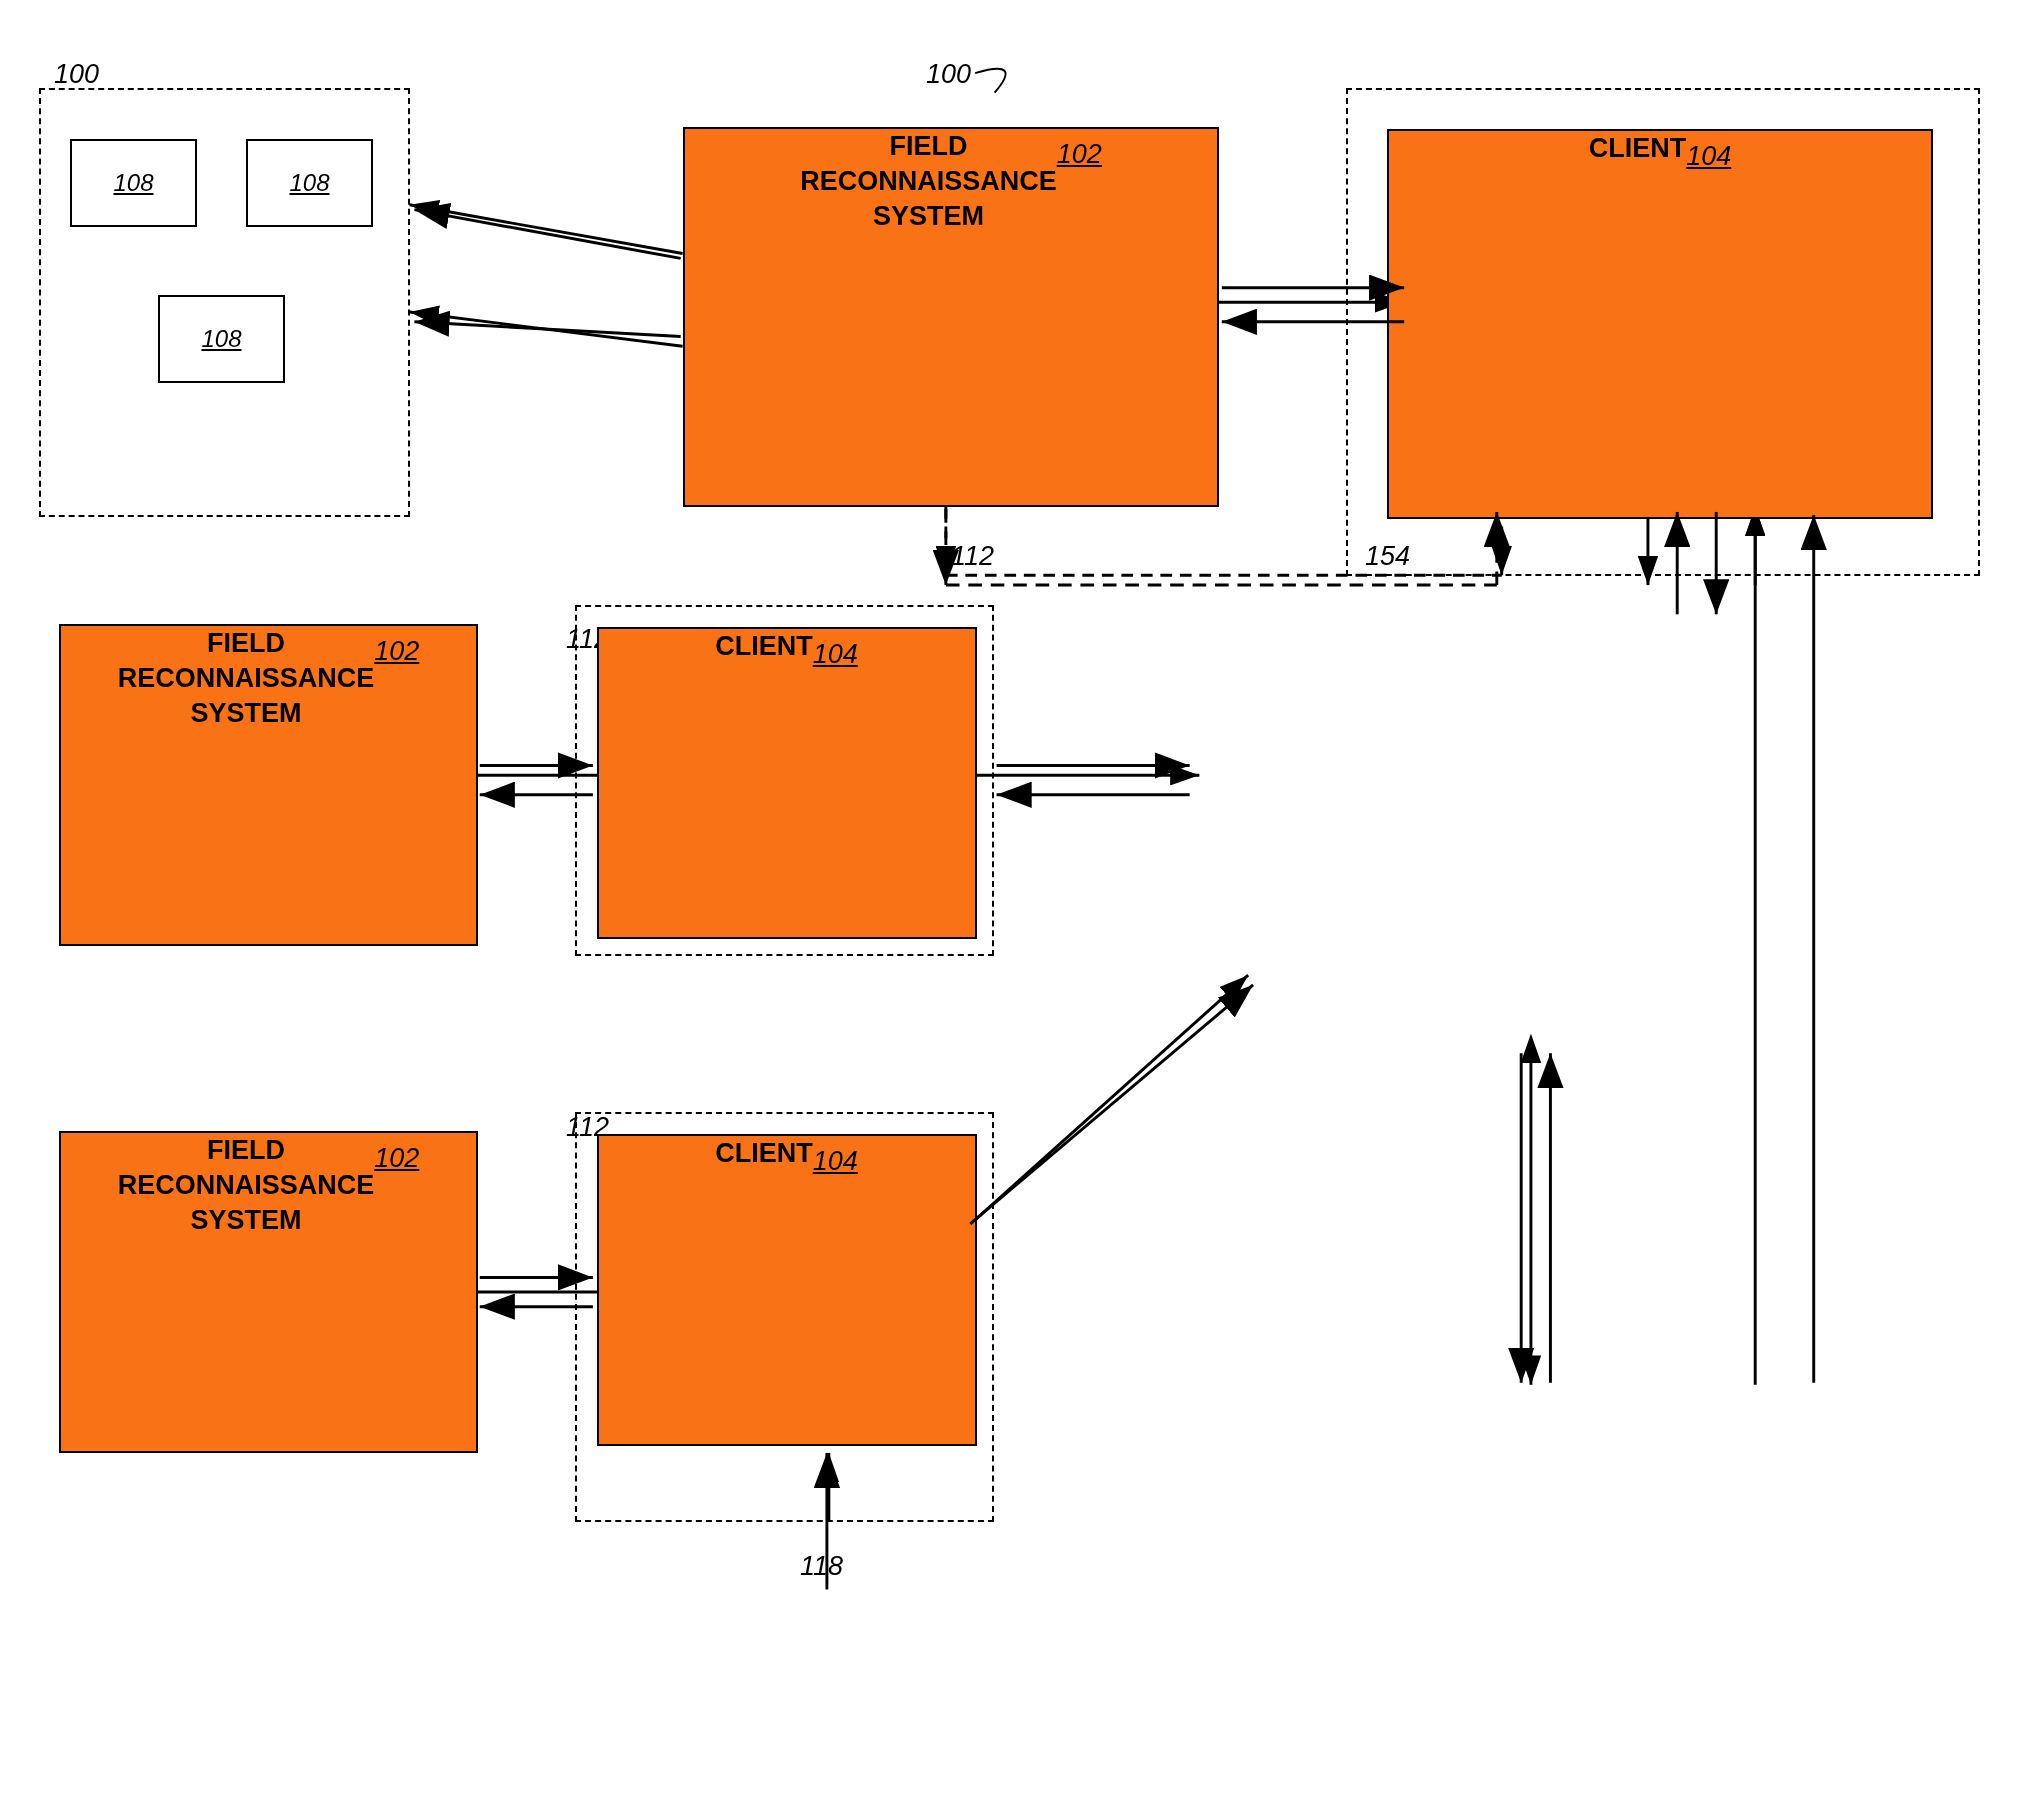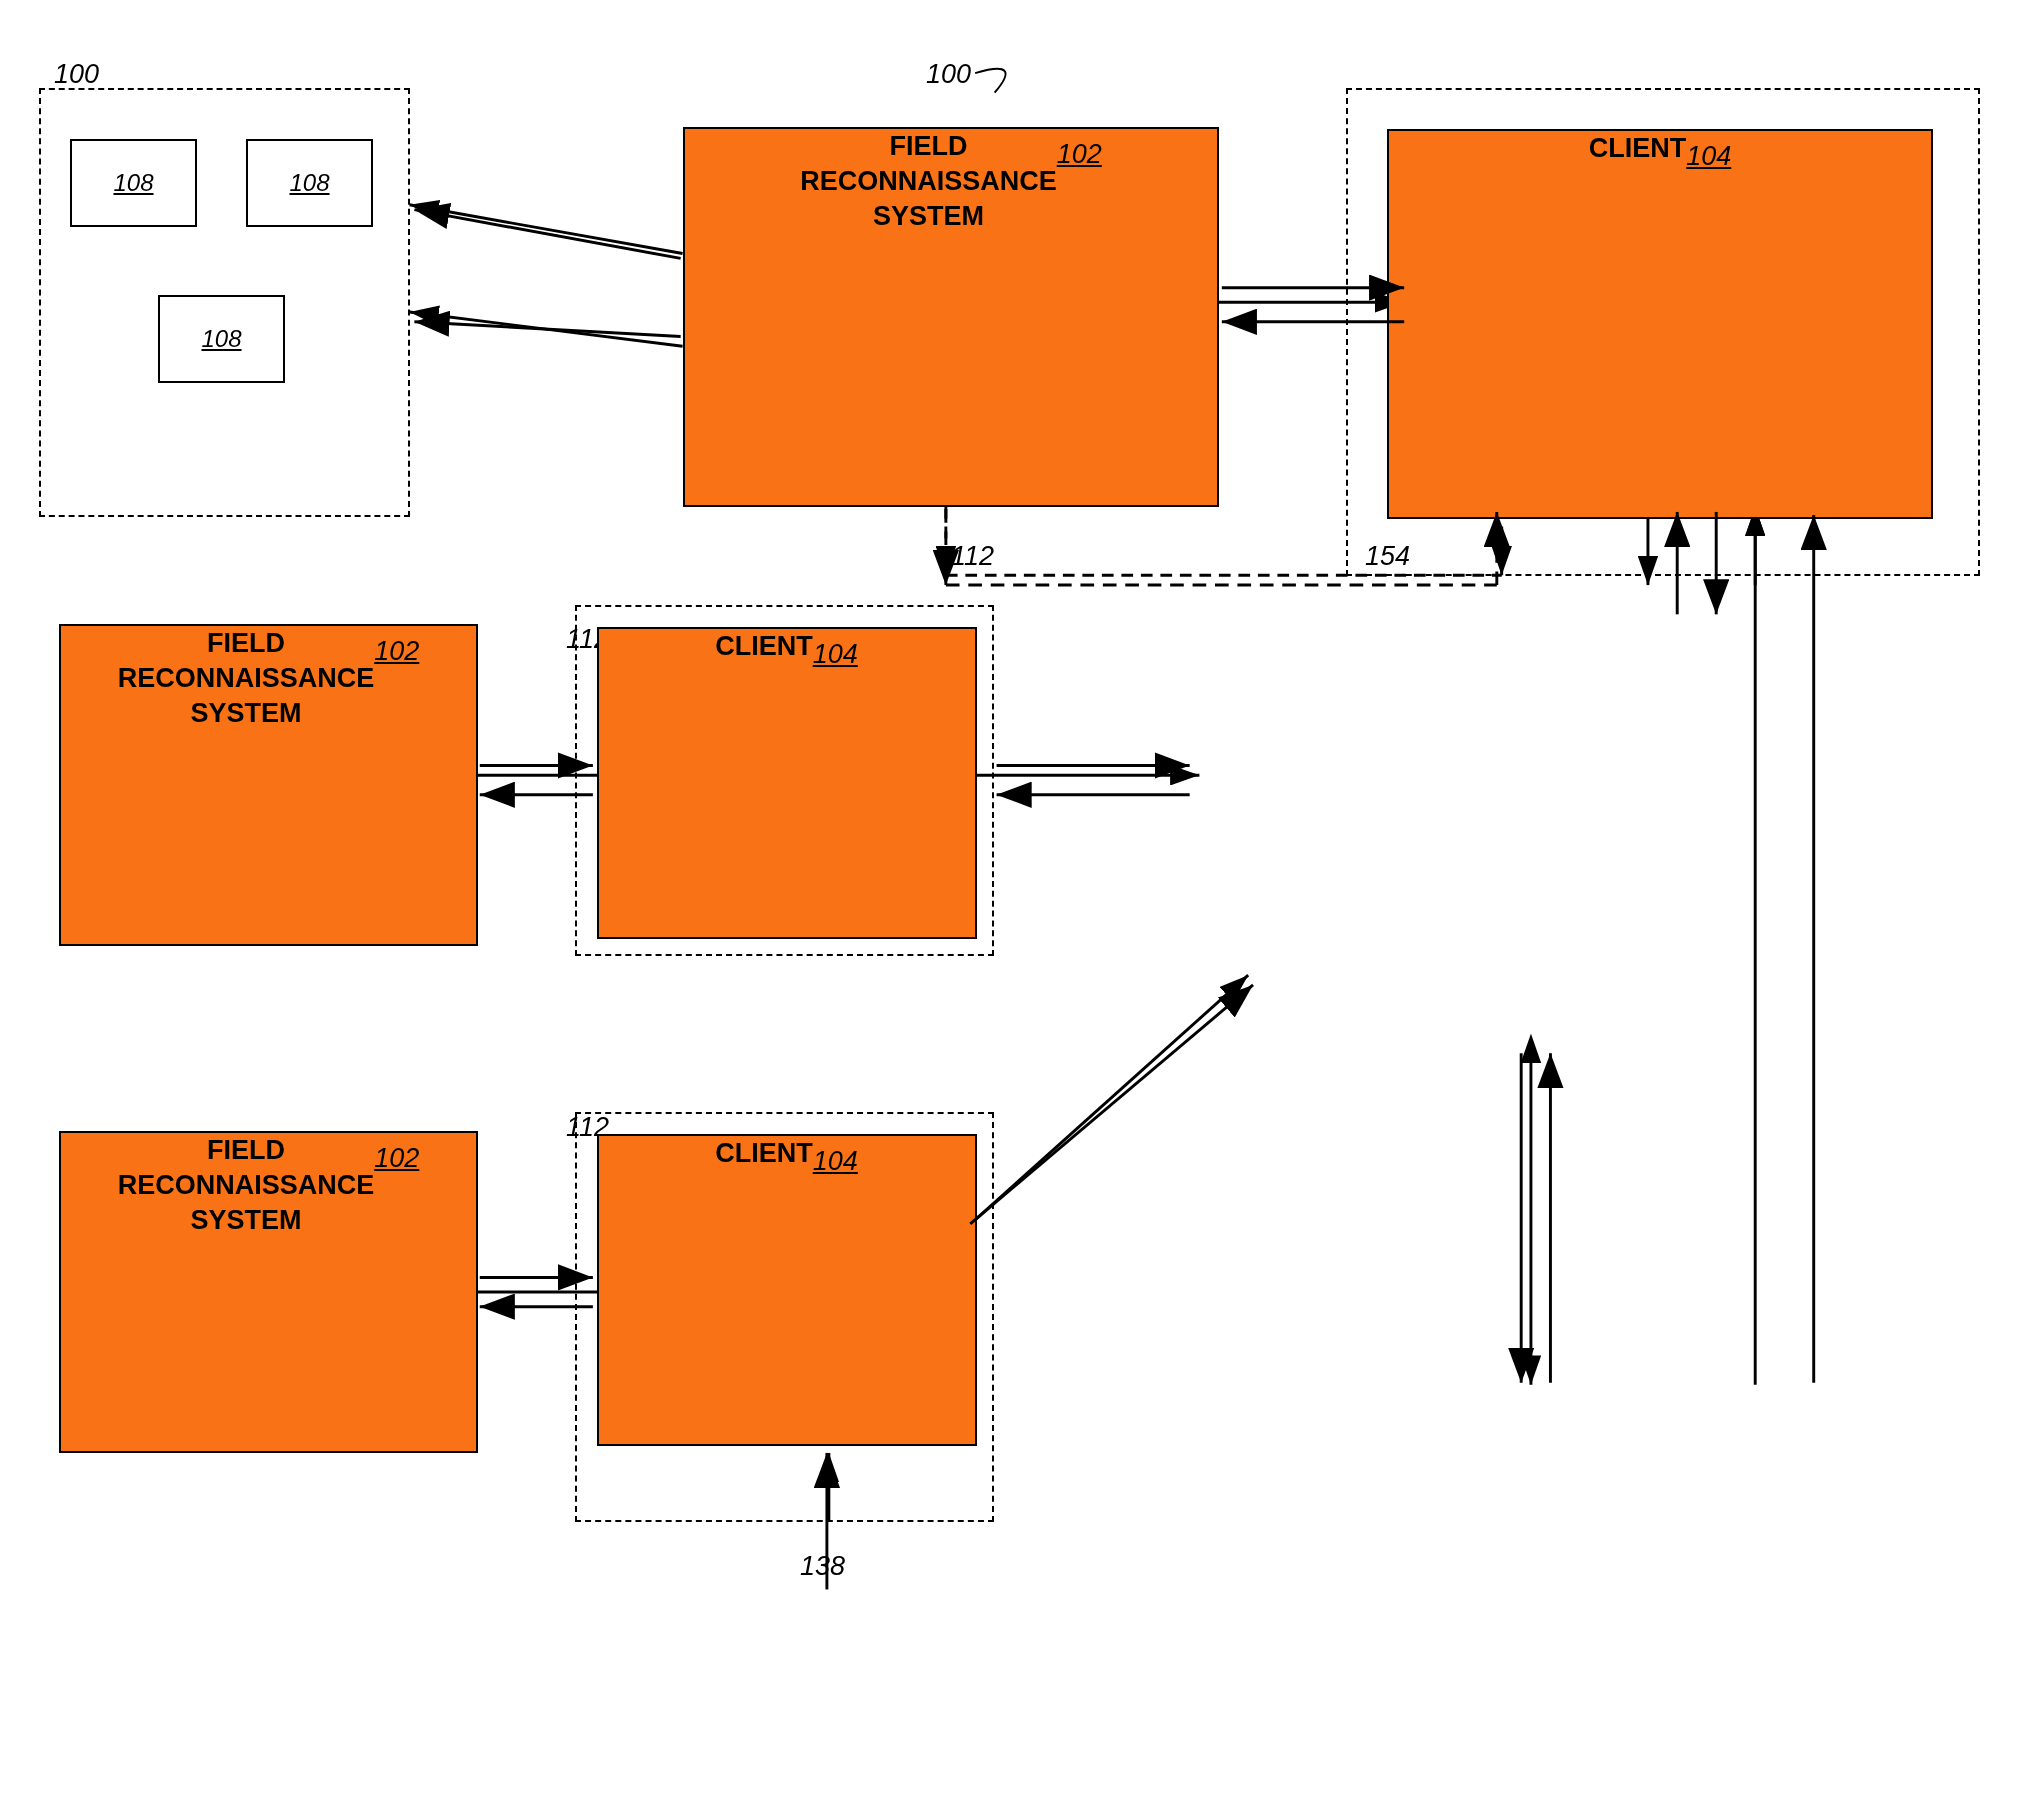--- a/index.html
+++ b/index.html
@@ -144,21 +144,21 @@
   <div class="ref-num" style="top:59px; left:54px;">100</div>
 
   <div class="ref-num" style="top:541px; left:951px;">112</div>
 
   <div class="ref-num" style="top:541px; left:1365px;">154</div>
 
   <div class="ref-num" style="top:624px; left:566px;">112</div>
 
   <div class="ref-num" style="top:1112px; left:566px;">112</div>
 
-  <div class="ref-num" style="top:1551px; left:800px;">138</div>
+  <div class="ref-num" style="top:1551px; left:800px;">118</div>
 
   <div class="dashed-box" style="top:88px; left:39px; width:371px; height:429px;">
 
     <div class="small-box" style="top:49px; left:29px; width:127px; height:88px;">
       <span class="small-box-label">108</span>
     </div>
 
     <div class="small-box" style="top:49px; left:205px; width:127px; height:88px;">
       <span class="small-box-label">108</span>
     </div>

